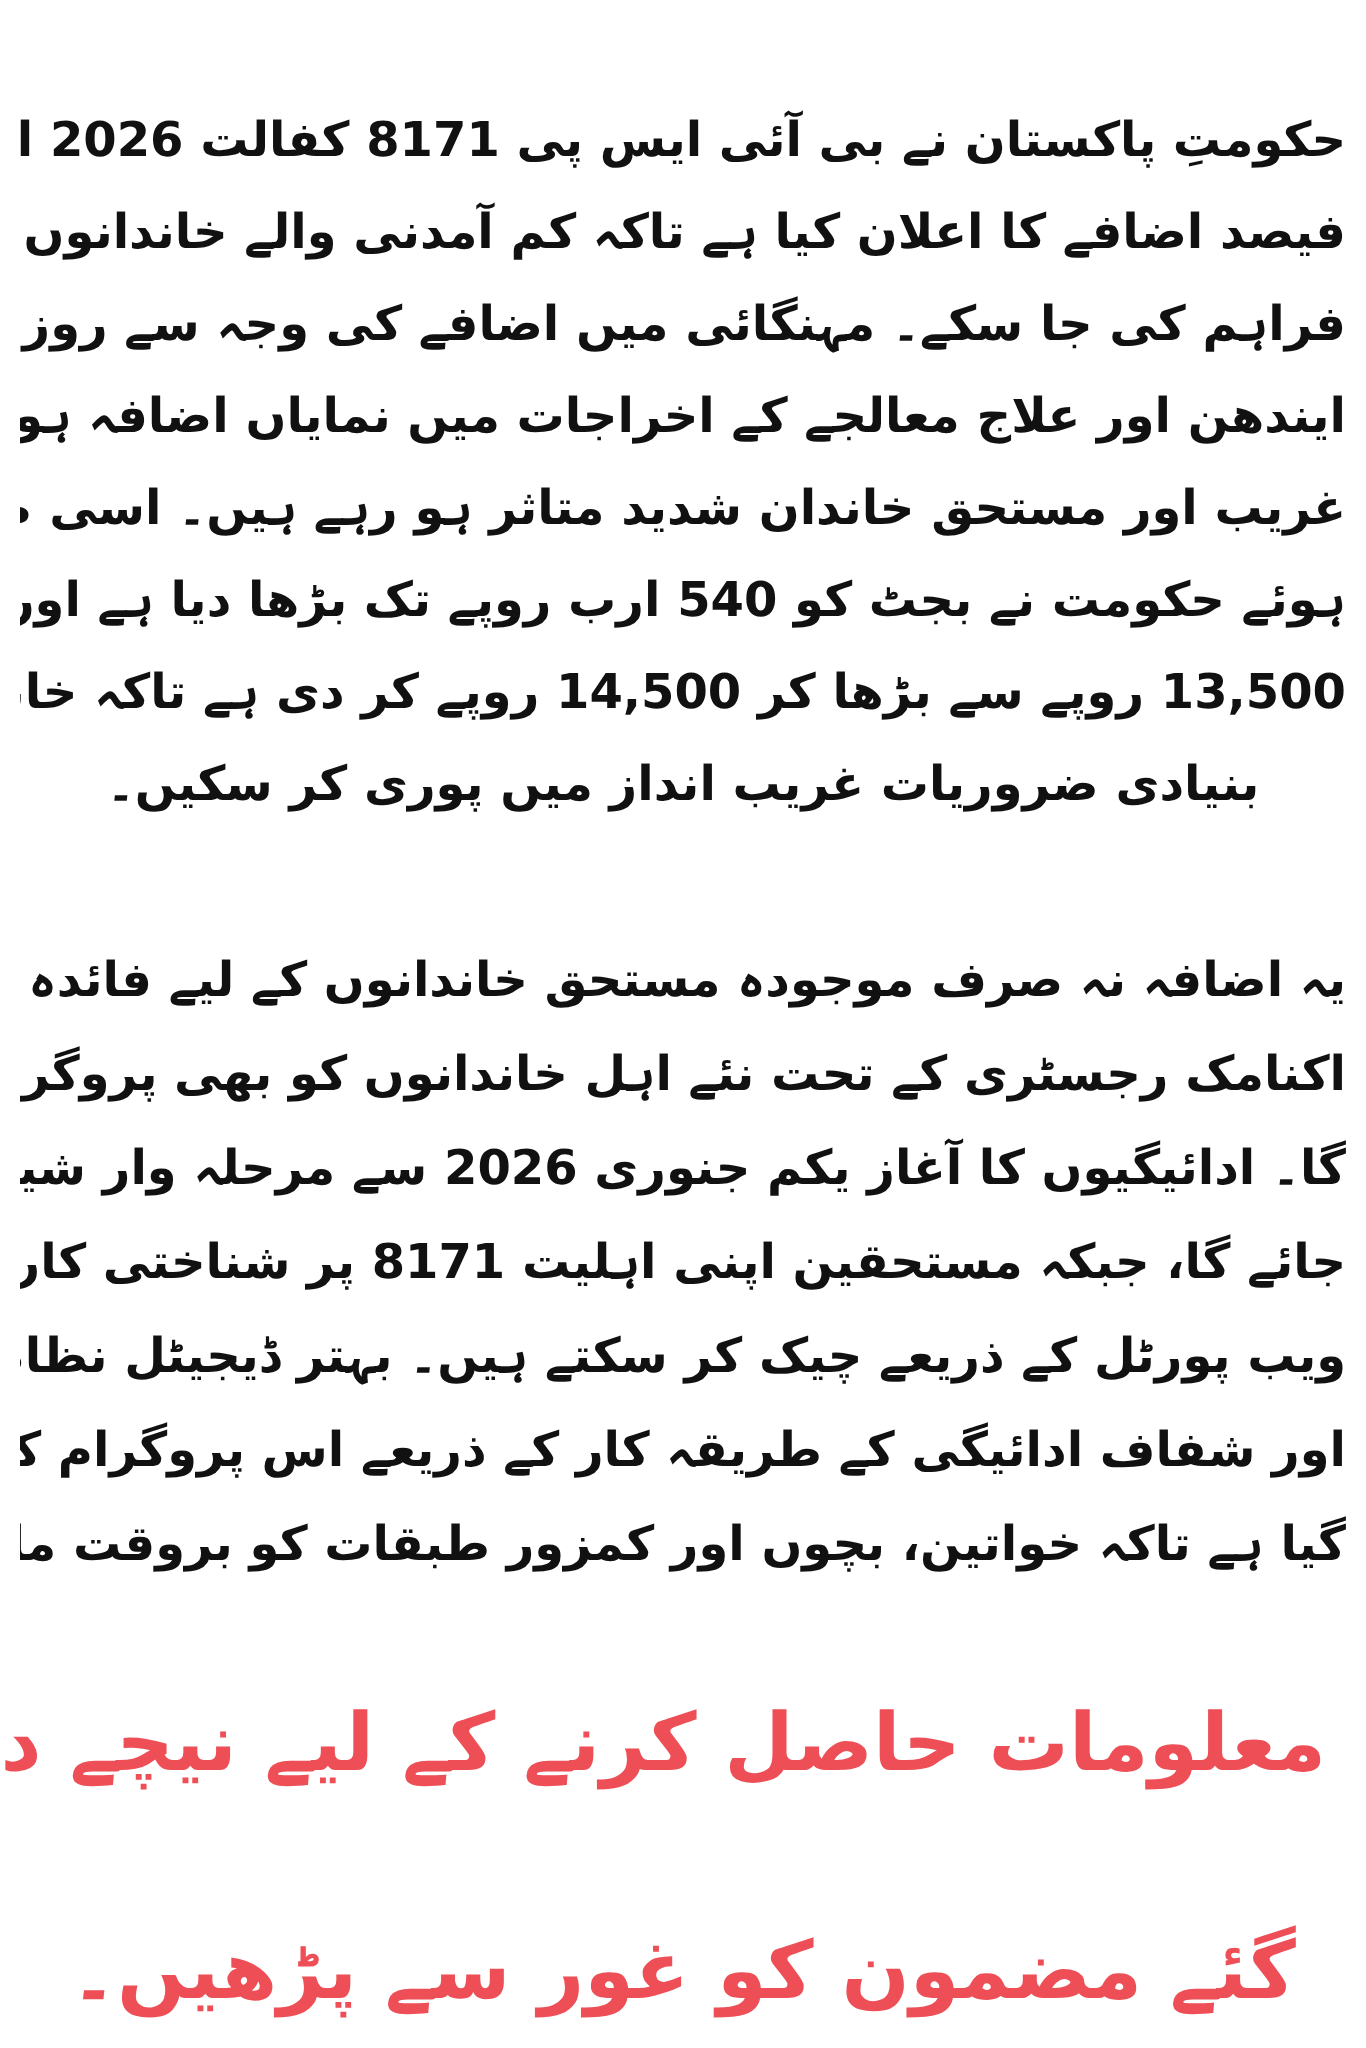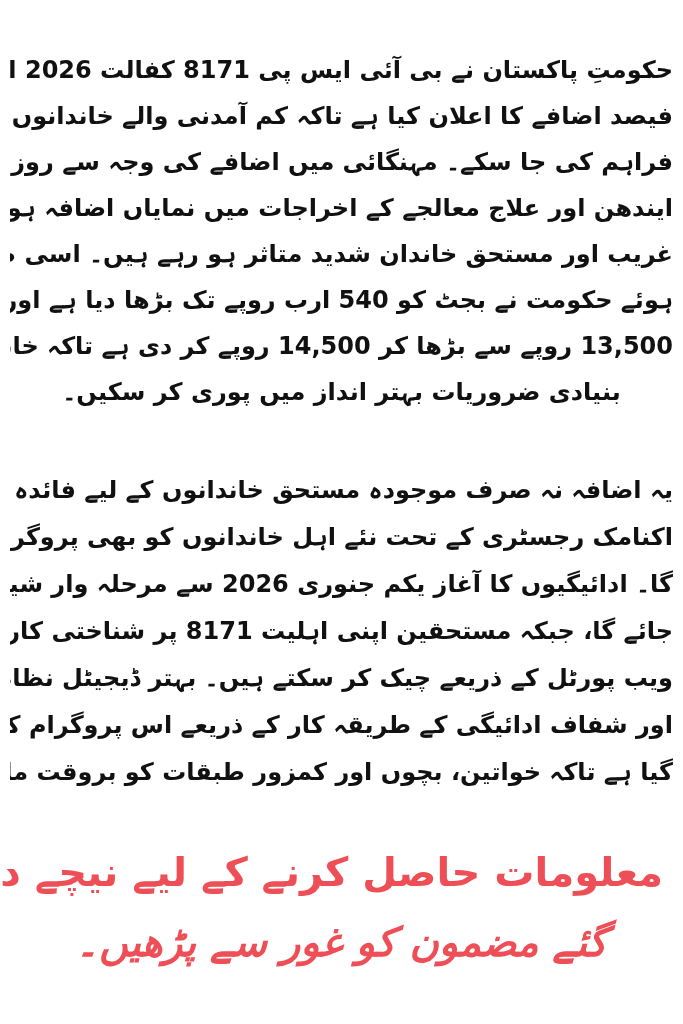--- a/index.html
+++ b/index.html
@@ -58,31 +58,31 @@
 <div class="doc">
 
   <div>
     <div class="line justify" style="top:48px;">حکومتِ پاکستان نے بی آئی ایس پی 8171 کفالت 2026 ادائیگی بجٹ میں 20</div>
     <div class="line" style="top:94px;">فیصد اضافے کا اعلان کیا ہے تاکہ کم آمدنی والے خاندانوں کو زیادہ مالی سہولت</div>
     <div class="line" style="top:140px;">فراہم کی جا سکے۔ مہنگائی میں اضافے کی وجہ سے روزمرہ استعمال کی اشیاء، بجلی،</div>
     <div class="line" style="top:186px;">ایندھن اور علاج معالجے کے اخراجات میں نمایاں اضافہ ہو چکا ہے، جس سے</div>
     <div class="line" style="top:232px;">غریب اور مستحق خاندان شدید متاثر ہو رہے ہیں۔ اسی صورتحال کو مدنظر رکھتے</div>
     <div class="line" style="top:278px;">ہوئے حکومت نے بجٹ کو 540 ارب روپے تک بڑھا دیا ہے اور قسط کی رقم</div>
     <div class="line" style="top:324px;">13,500 روپے سے بڑھا کر 14,500 روپے کر دی ہے تاکہ خاندان اپنی</div>
-    <div class="line" style="top:370px;">بنیادی ضروریات بہتر انداز میں پوری کر سکیں۔</div>
+    <div class="line" style="top:370px;">بنیادی ضروریات غریب انداز میں پوری کر سکیں۔</div>
   </div>
 
   <div>
     <div class="line" style="top:468px;">یہ اضافہ نہ صرف موجودہ مستحق خاندانوں کے لیے فائدہ مند ہوگا بلکہ نیشنل سوشیو</div>
     <div class="line" style="top:515px;">اکنامک رجسٹری کے تحت نئے اہل خاندانوں کو بھی پروگرام میں شامل کیا جائے</div>
     <div class="line" style="top:562px;">گا۔ ادائیگیوں کا آغاز یکم جنوری 2026 سے مرحلہ وار شیڈول کے مطابق کیا</div>
     <div class="line" style="top:609px;">جائے گا، جبکہ مستحقین اپنی اہلیت 8171 پر شناختی کارڈ نمبر بھیج کر یا سرکاری</div>
     <div class="line" style="top:656px;">ویب پورٹل کے ذریعے چیک کر سکتے ہیں۔ بہتر ڈیجیٹل نظام، بائیومیٹرک تصدیق</div>
     <div class="line" style="top:703px;">اور شفاف ادائیگی کے طریقہ کار کے ذریعے اس پروگرام کو مزید مؤثر اور محفوظ بنایا</div>
     <div class="line" style="top:750px;">گیا ہے تاکہ خواتین، بچوں اور کمزور طبقات کو بروقت مالی مدد فراہم کی جا سکے۔</div>
   </div>
 
   <div>
     <div class="notice" style="top:842px;">معلومات حاصل کرنے کے لیے نیچے دیے</div>
-    <div class="notice" style="top:912px;font-style:italic;">گئے مضمون کو غور سے پڑھیں۔</div>
+    <div class="notice" style="top:956px;">گئے مضمون کو غور سے پڑھیں۔</div>
   </div>
 
 </div>
 
 </body></html>

